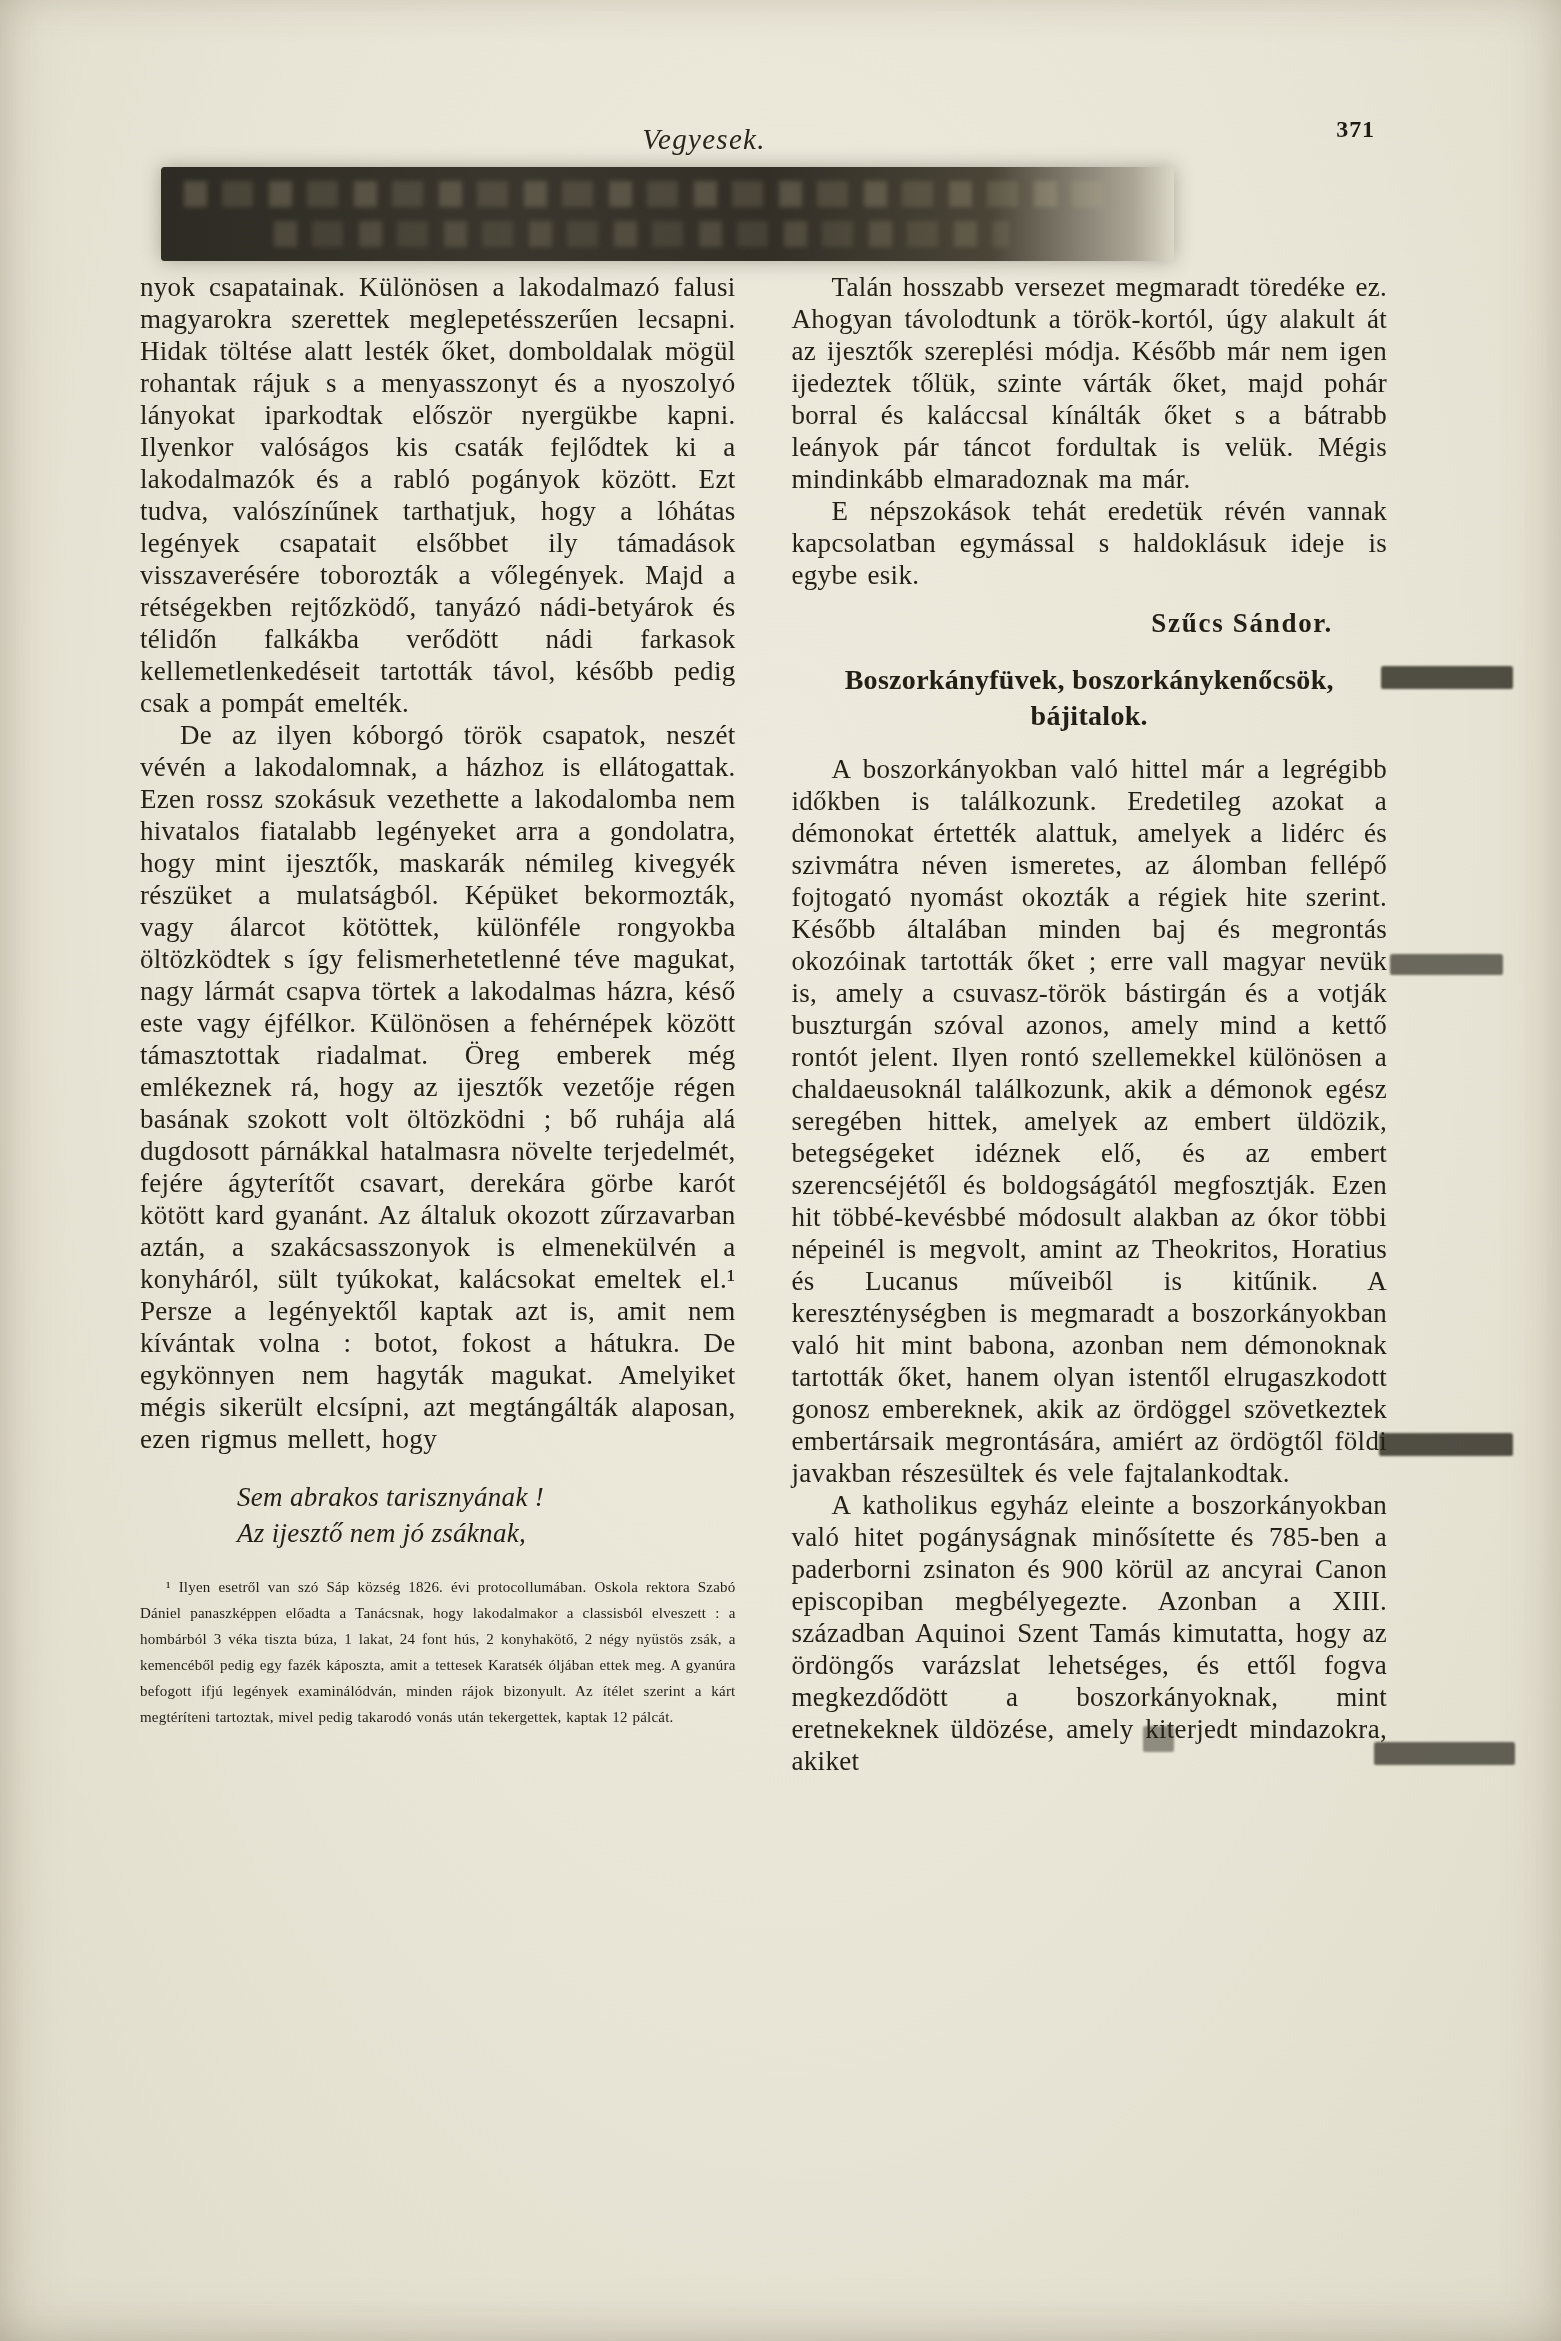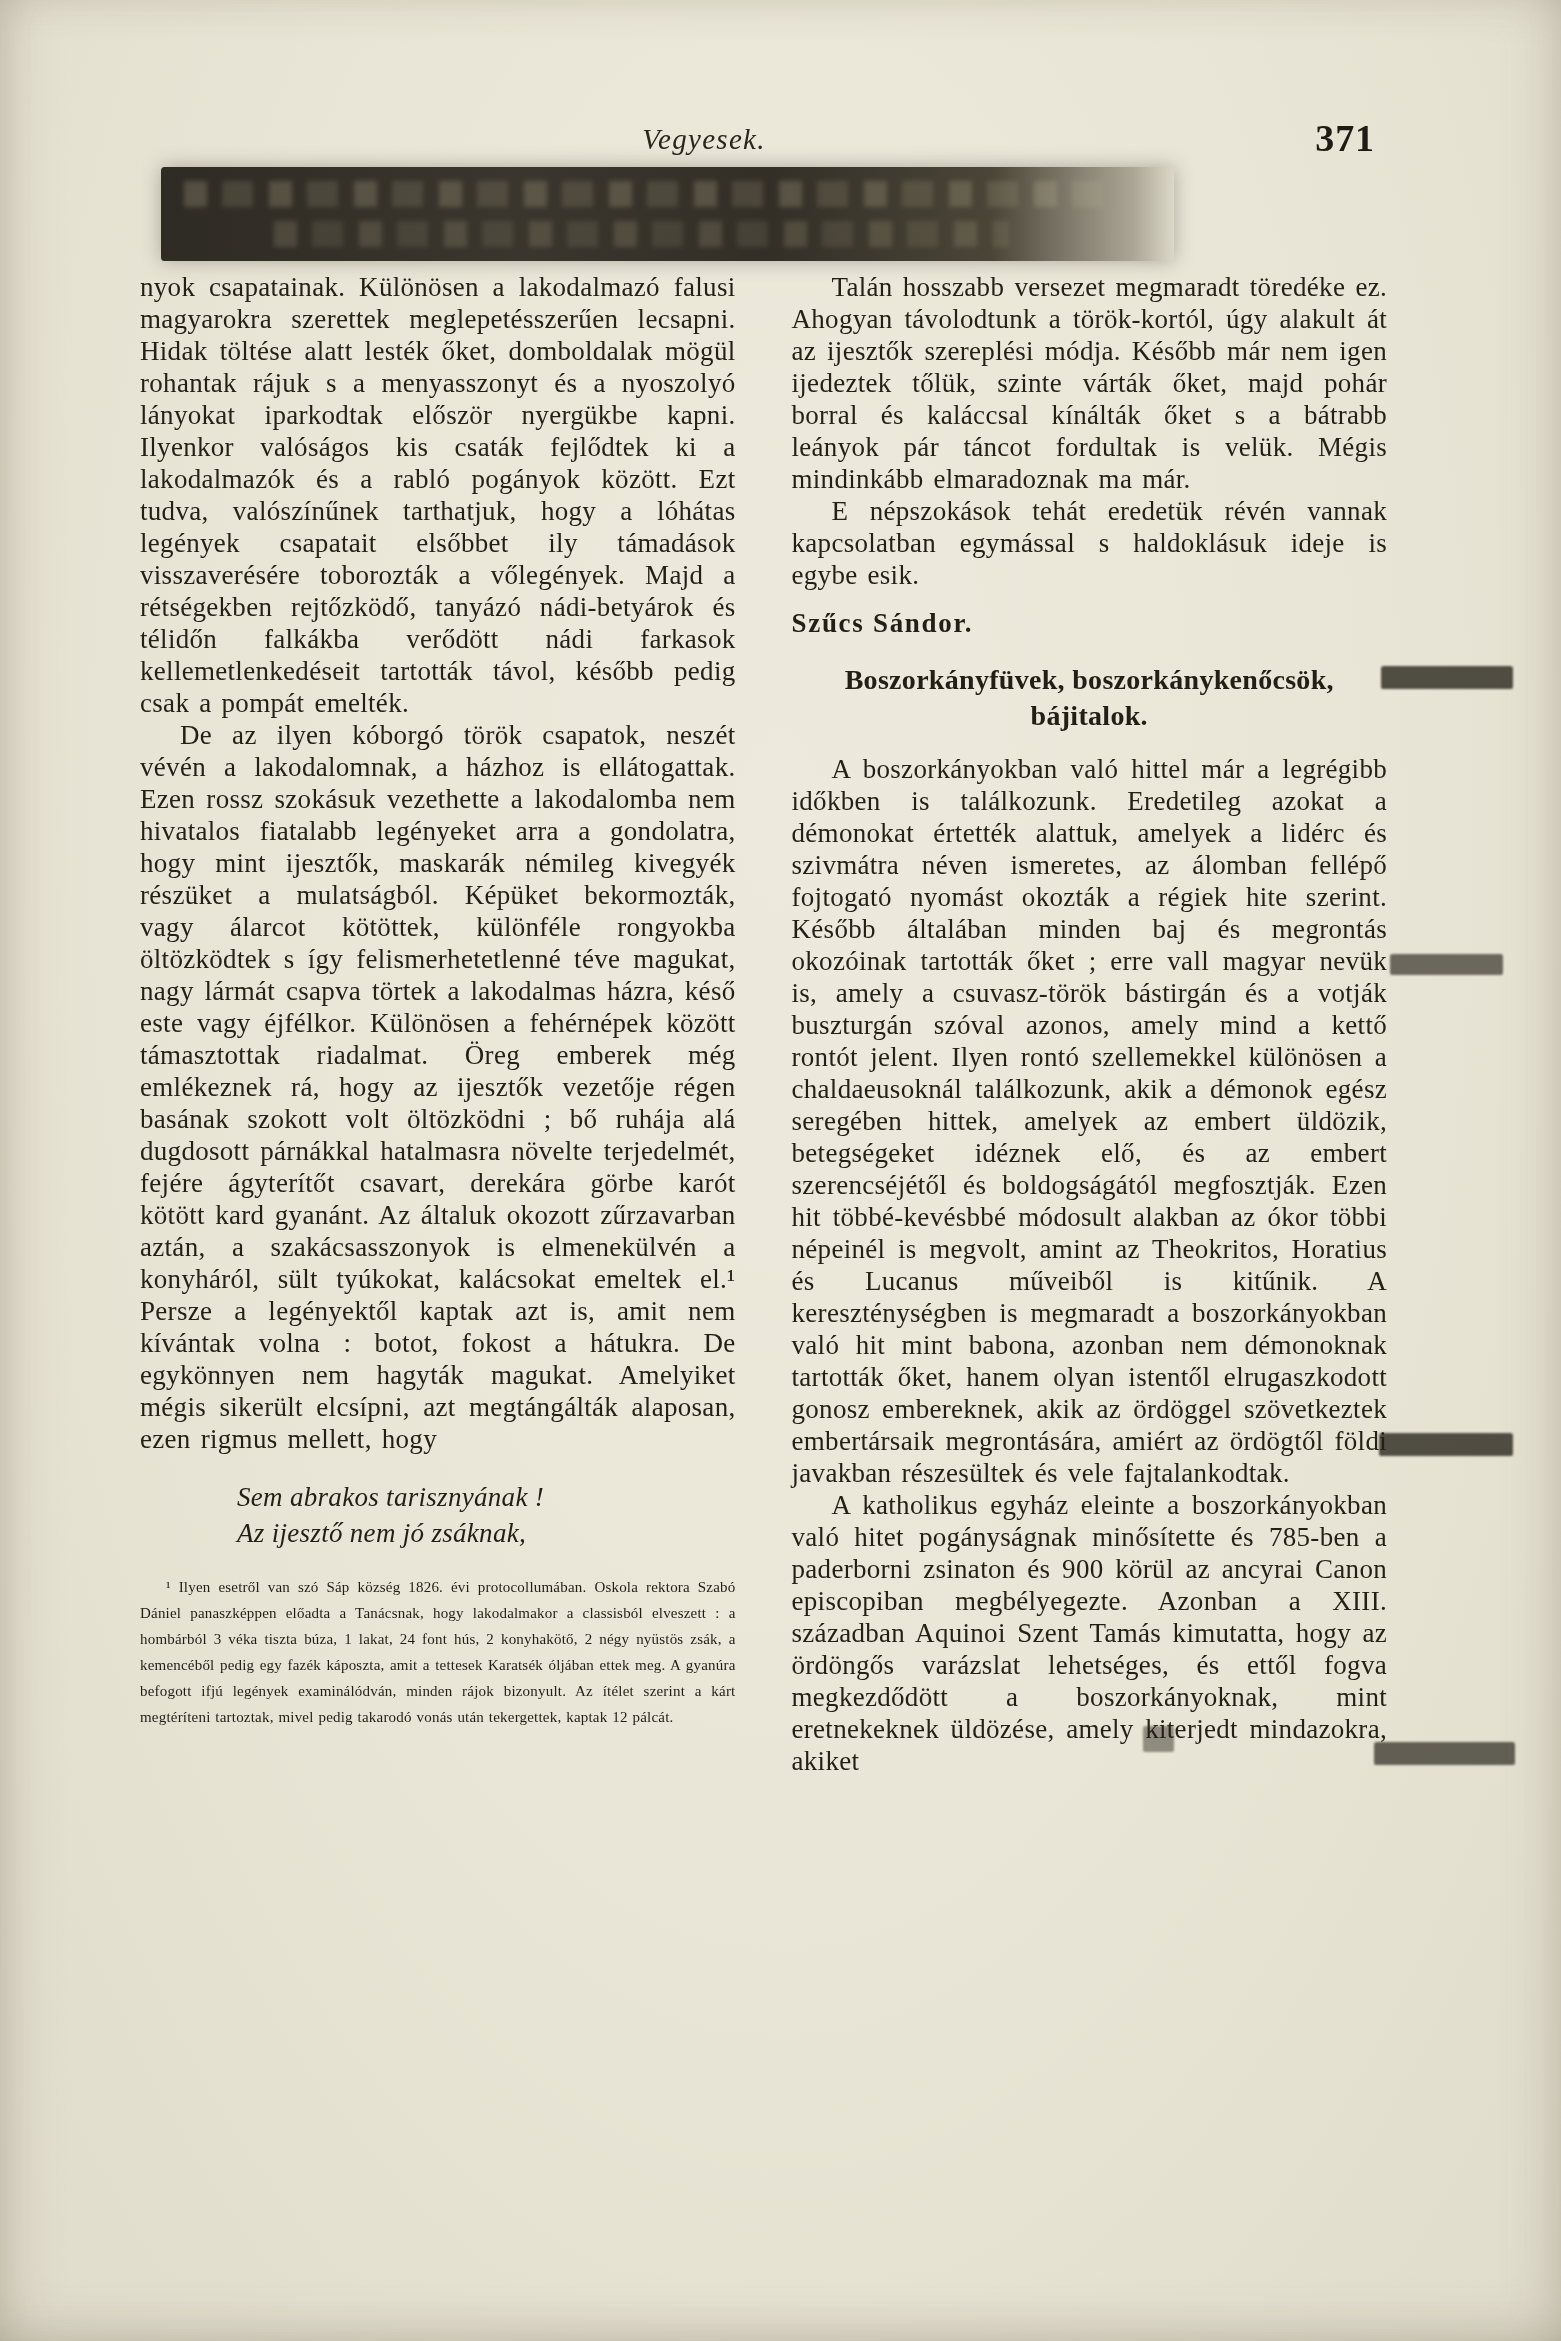--- a/index.html
+++ b/index.html
@@ -16,21 +16,21 @@
   }
 
   
   .page-header { position:absolute; top:123px; left:128px; width:1247px; height:47px; }
   .running-title {
     position:absolute; left:0; right:95px; text-align:center;
     font-style:italic; font-size:29px; letter-spacing:1.3px; color:#2a261d;
   }
   .page-number {
     position:absolute; right:0; top:-7px;
-    font-size:38px; font-weight:bold; letter-spacing:0.9px; color:#1f1b14;
+    font-size:24px; font-weight:bold; letter-spacing:0.9px; color:#1f1b14;
   }
 
   
   .artifact-band {
     position:absolute; left:161px; top:167px; width:1013px; height:94px; border-radius:3.5px;
     background: linear-gradient(90deg, #2e2b24 0%, #3a362d 35%, #332f27 60%,
                 #4a4537 82%, rgba(94,88,70,.45) 96%, rgba(120,113,90,.12) 100%);
     box-shadow: 0 0 19px rgba(52,48,38,.35);
   }
   .ghost-row {
@@ -62,21 +62,21 @@
 
   .verse { margin:24px 0 22.6px 97px; }
   .verse-line { font-style:italic; font-size:27px; line-height:36px; letter-spacing:0.3px; }
 
   .footnote {
     margin-top:14px; font-size:15px; line-height:26px; text-align:justify;
     text-indent:26px; word-spacing:0.9px; letter-spacing:0.2px; color:#221d15;
   }
 
   .signature {
-    margin:17.3px 54px 22.6px 0; 
+    margin:17.3px 54px 22.6px 0; text-align:right;
     font-weight:bold; font-size:27px; letter-spacing:1.7px;
   }
 
   .section-title { text-align:center; margin:10.4px 0 19px; }
   .section-title .line {
     display:block; font-weight:bold; font-size:28px; line-height:36px; letter-spacing:0.3px;
   }
 </style>
 </head>
 <body>

